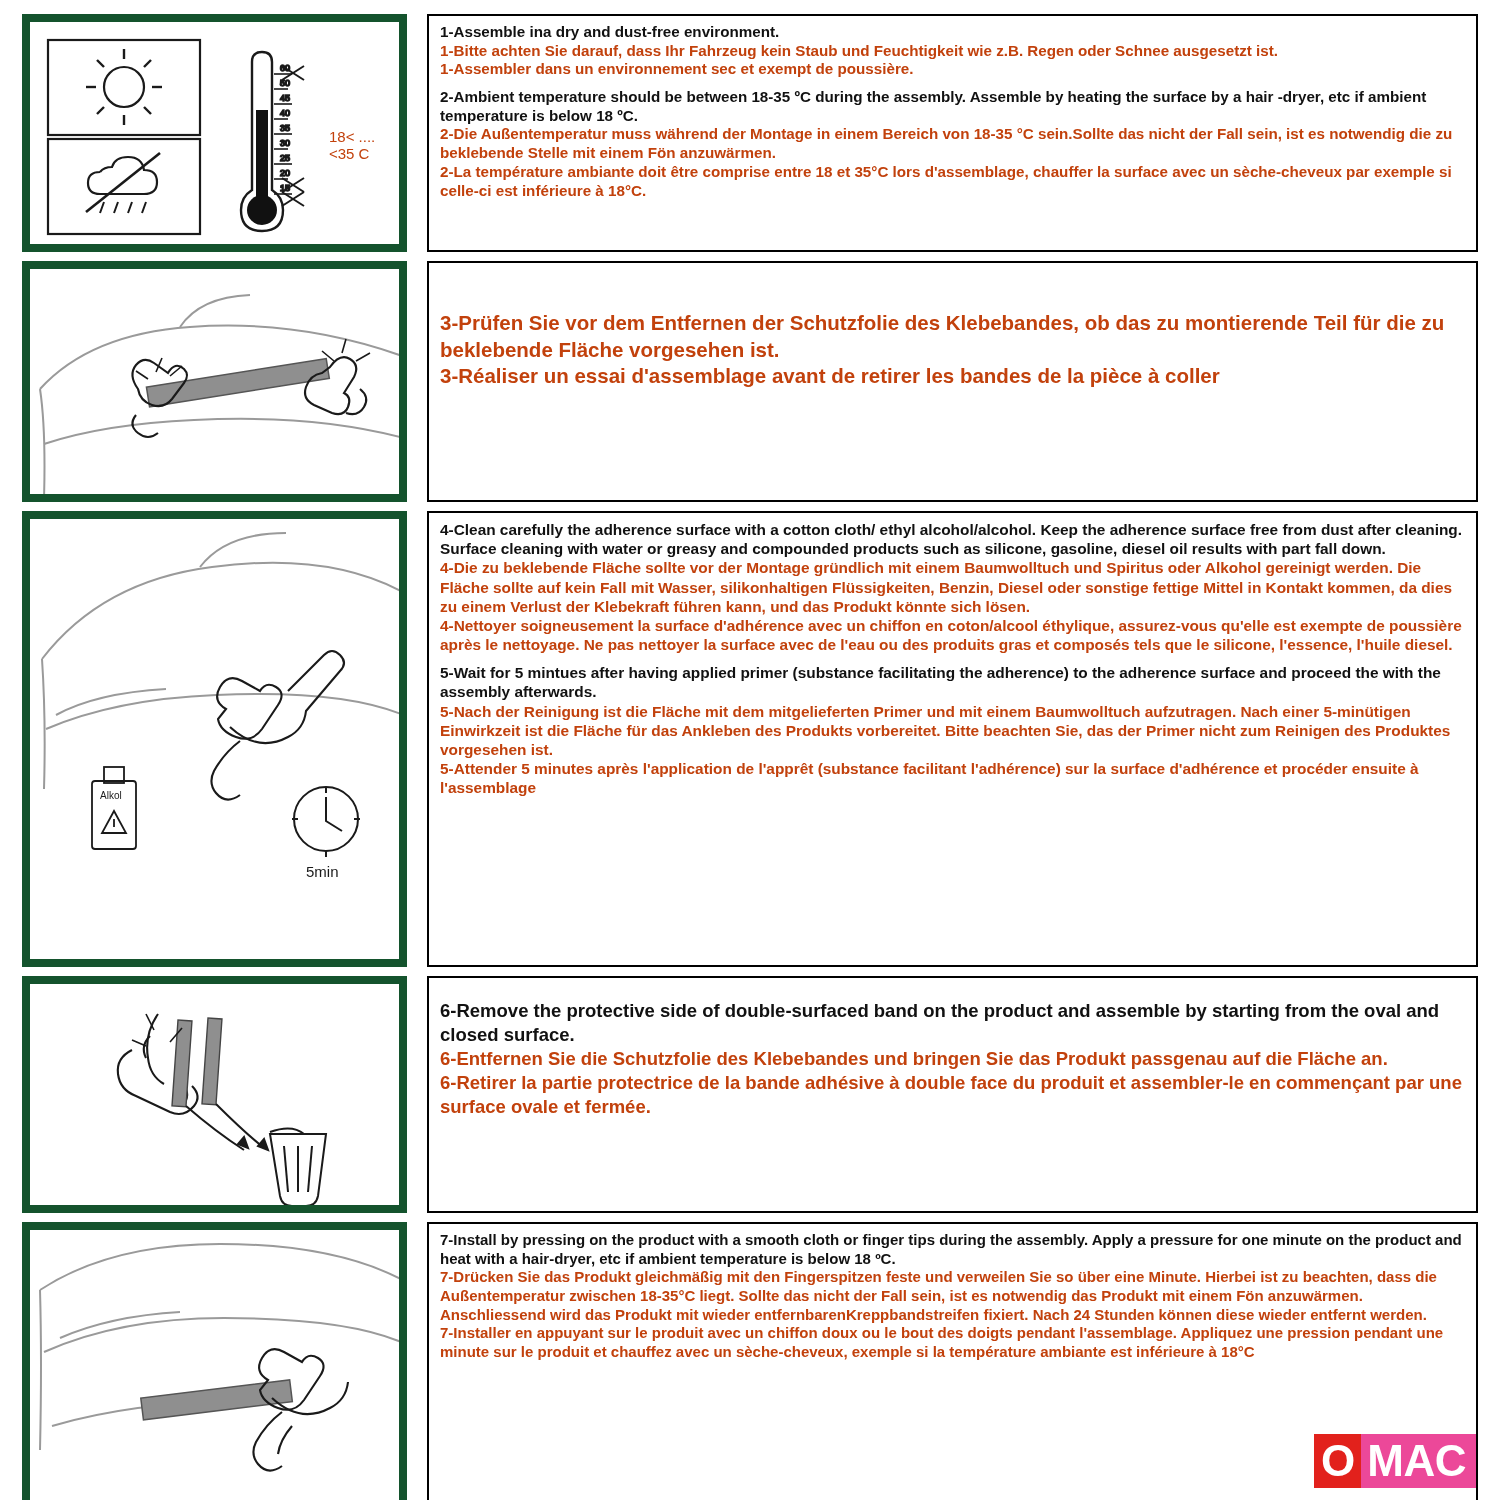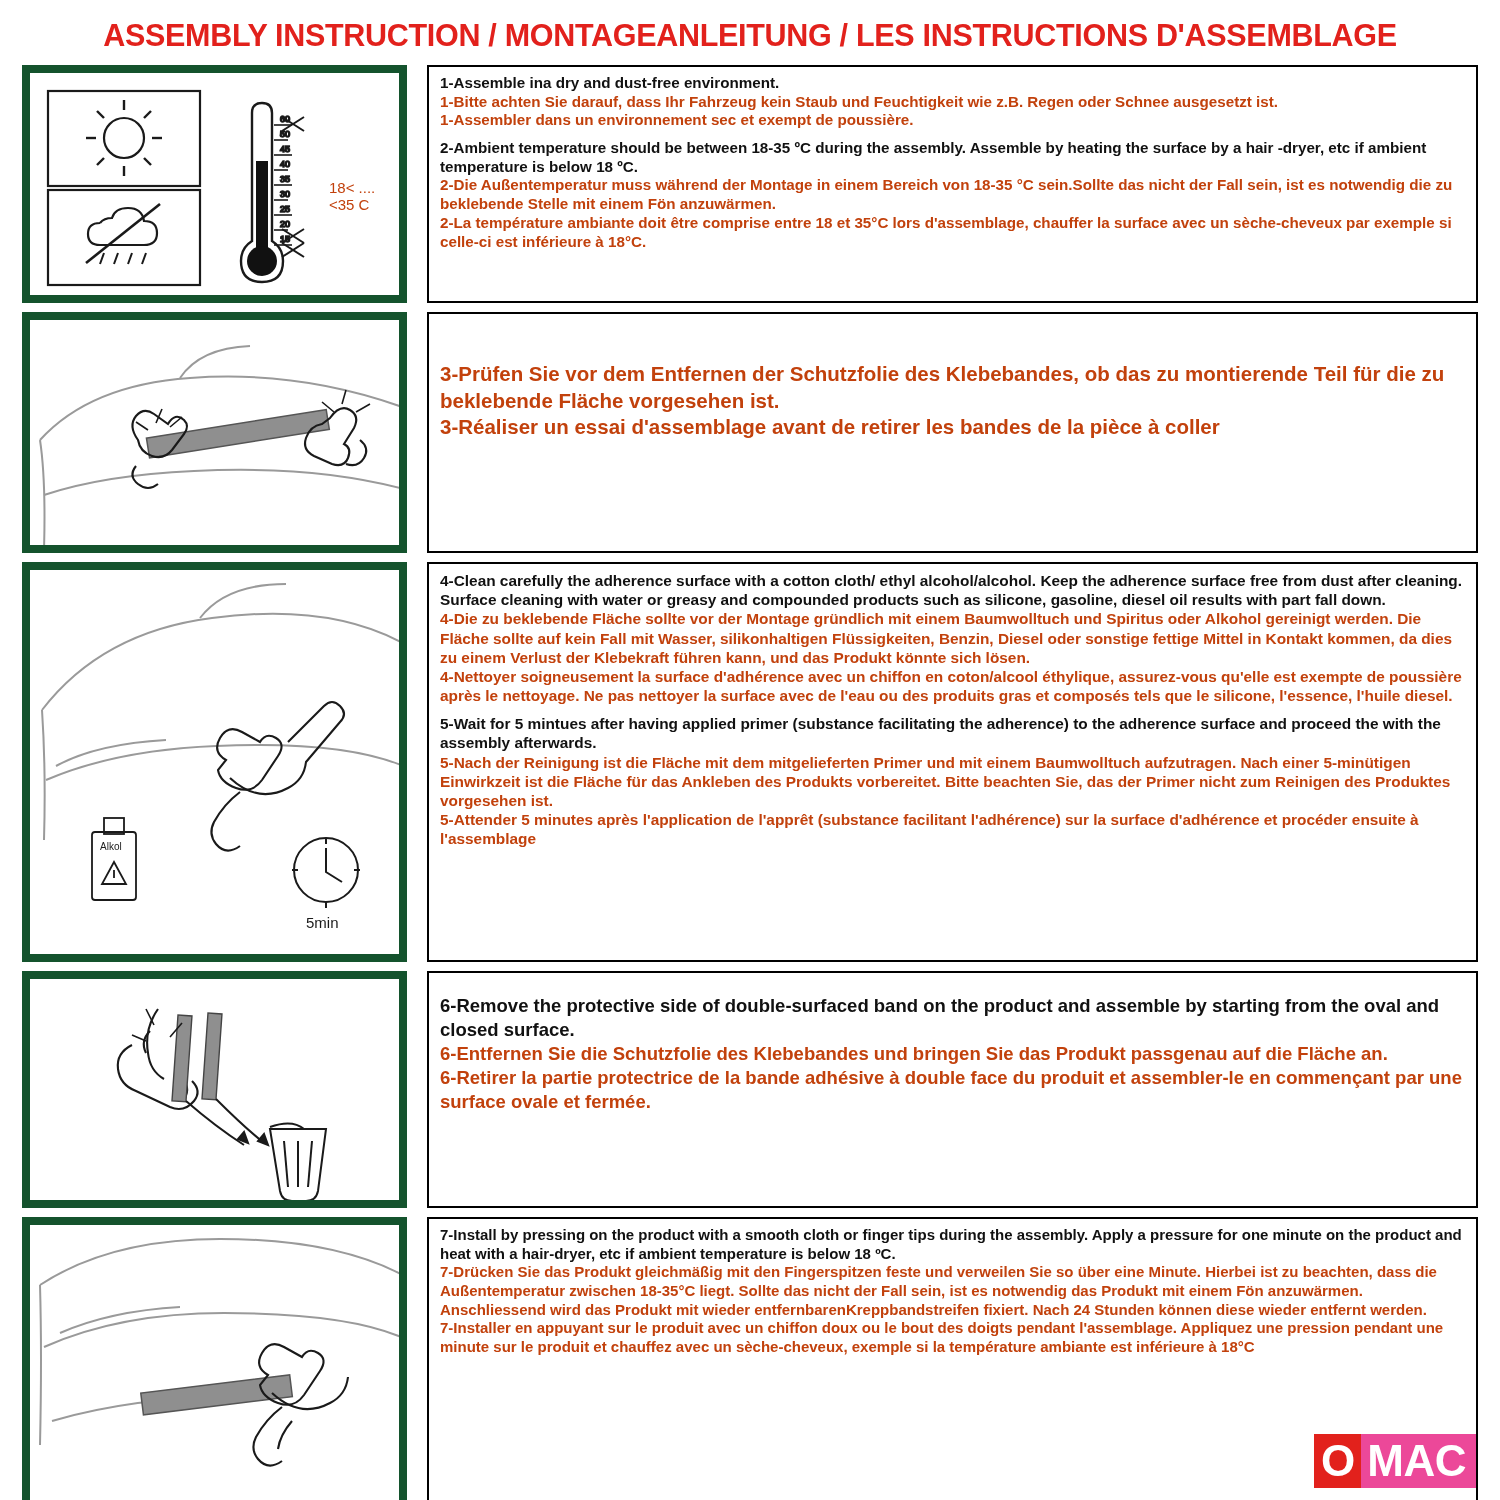--- a/index.html
+++ b/index.html
@@ -36,21 +36,21 @@
   .cell-txt {
     flex: 1;
     border: 2px solid #000;
     padding: 7px 11px 7px 11px;
     background: #fff;
     overflow: hidden;
     margin-left: 11px;
   }
   .r1 .cell-img, .r1 .cell-txt { height: 238px; }
   .r2 .cell-img, .r2 .cell-txt { height: 241px; }
-  .r3 .cell-img, .r3 .cell-txt { height: 400px; }
+  .r3 .cell-img, .r3 .cell-txt { height: 456px; }
   .r4 .cell-img, .r4 .cell-txt { height: 237px; }
   .r5 .cell-img, .r5 .cell-txt { height: 296px; }
 
   .p { margin: 0 0 0 0; }
   .hd {
     font-size: 15.2px;
     font-weight: bold;
     line-height: 1.22;
     color: #111;
   }
@@ -95,21 +95,20 @@
     line-height: 54px;
     padding: 0 10px 0 6px;
     letter-spacing: -0.5px;
   }
 </style>
 </head>
 <body>
 
 <div class="page">
 
-  <div class="title">ASSEMBLY INSTRUCTION / MONTAGEANLEITUNG / LES INSTRUCTIONS D'ASSEMBLAGE</div>
 
   <div class="rows">
 
     <div class="row r1">
       <div class="cell-img">
         <svg width="381" height="234" viewBox="0 0 381 234">
           <g fill="none" stroke="#1a1a1a" stroke-width="2.2">
             <rect x="18" y="18" width="152" height="95"></rect>
             <rect x="18" y="117" width="152" height="95"></rect>
 

